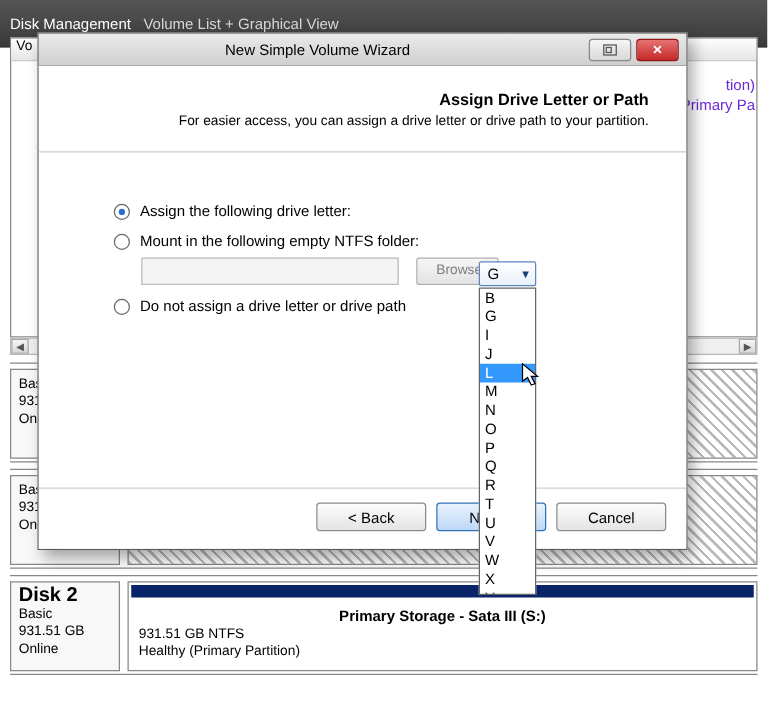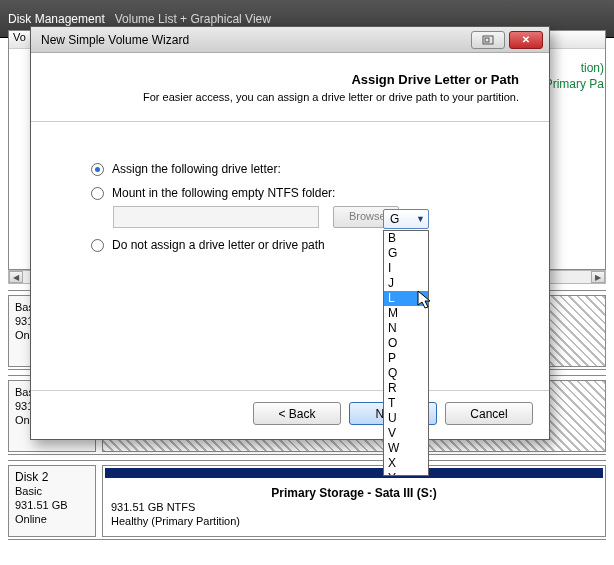--- a/index.html
+++ b/index.html
@@ -9,50 +9,50 @@
     background: linear-gradient(#555, #3a3a3a);
     color: #fff; height: 38px; padding: 14px 8px; font-size: 12px;
     display: flex; align-items: center; gap: 10px; border-bottom: 1px solid #000;
   }
   .bg-subtitle { color: #d8d8d8; }
 
   .bg-table-hint { position: absolute; top: 30px; left: 8px; width: 598px; height: 240px; border: 1px solid #888;
     background: #fff; font-size: 11px; }
   .bg-table-hint .hdr { background: linear-gradient(#fdfdfd,#e6e6e6); height: 18px; border-bottom:1px solid #ccc;
      padding-left:4px; font-size:11px; }
-  .bg-table-right { position: absolute; right: 10px; top: 60px; text-align: right; font-size: 12px; color:#15803d; line-height:16px; }
+  .bg-table-right { position: absolute; right: 10px; top: 60px; text-align: right; font-size: 12px; color:#6d28d9; line-height:16px; }
 
   .scrollbar-h { position:absolute; top: 270px; left:8px; width: 598px; height: 14px;
     background:#efefef; border:1px solid #b8b8b8; display:flex; justify-content:space-between; }
   .sb-btn { width:14px; height:100%; background:linear-gradient(#f5f5f5,#d8d8d8); border:1px solid #aaa;
     display:flex; align-items:center; justify-content:center; font-size:8px; color:#555; }
 
   .disk-row { position:absolute; left:8px; width:598px; height:80px; border-top:1px solid #888;
      display:flex; gap:6px; padding:4px 0; }
   .disk-row.r1 { top: 290px; border-bottom:1px solid #888; }
   .disk-row.r2 { top: 375px; border-bottom:1px solid #888; }
   .disk-row.r3 { top: 460px; border-bottom:1px solid #888; }
   .disk-left { width: 88px; height: 72px; border:1px solid #888; background:#f8f8f8;
      padding:4px 6px; font-size:11px; line-height:14px; }
-  .disk-left .title { font-weight: normal; font-size: 12px; }
+  .disk-left .title { font-weight: bold; font-size: 16px; }
   .disk-area { flex:1; height:72px; border:1px solid #888; background:#fff; position:relative; padding:2px; }
   .disk-area .stripe { height:10px; background:#0a246a; }
   .disk-area .vol { margin-top:4px; padding:4px 6px; font-size:11px; line-height:14px; }
   .disk-area .vol .vt { font-weight:bold; font-size:12px;text-align:center; }
   .hatch { background: repeating-linear-gradient(45deg,#bbb 0,#bbb 2px,#fff 2px,#fff 6px); }
 
   
   .wizard {
     position:absolute; top: 26px; left: 30px; width: 520px; height: 414px;
     border: 1px solid #5a5a5a; background:#f1f1f1; box-shadow: 4px 6px 12px rgba(0,0,0,.35);
     z-index: 50;
   }
   .titlebar { height: 26px; background: linear-gradient(#eaeaea,#cfcfcf);
     display:flex; align-items:center; padding:0 6px 0 10px; border-bottom:1px solid #aaa; font-size:12px; }
-  .titlebar .title { flex:1; }
+  .titlebar .title { flex:1;text-align:center; }
   .tbtn { width:34px; height:18px; margin-left:4px; border:1px solid #888; border-radius:3px;
     display:flex; align-items:center; justify-content:center; font-size:10px;
     background:linear-gradient(#f5f5f5,#d8d8d8); }
   .tbtn.close { background:linear-gradient(#e57373,#c62828); color:#fff; border-color:#901818; font-weight:bold; }
 
   .wiz-content { background:#fff; margin:0; height: calc(100% - 26px); position:relative;
     border-top:1px solid #fff; }
   .wiz-head { padding: 18px 30px 6px 44px; text-align: right; }
   .wiz-head h1 { font-size: 13px; font-weight:bold; }
   .wiz-head p { font-size: 11px; margin: 4px 0 0 16px; }

